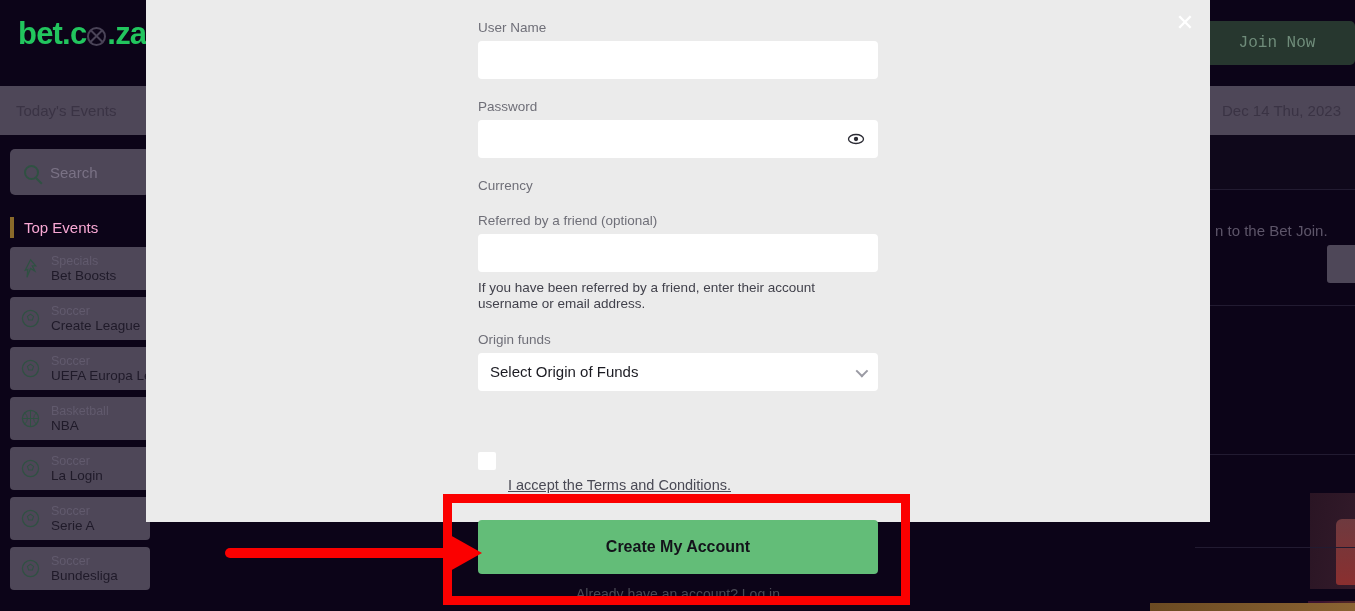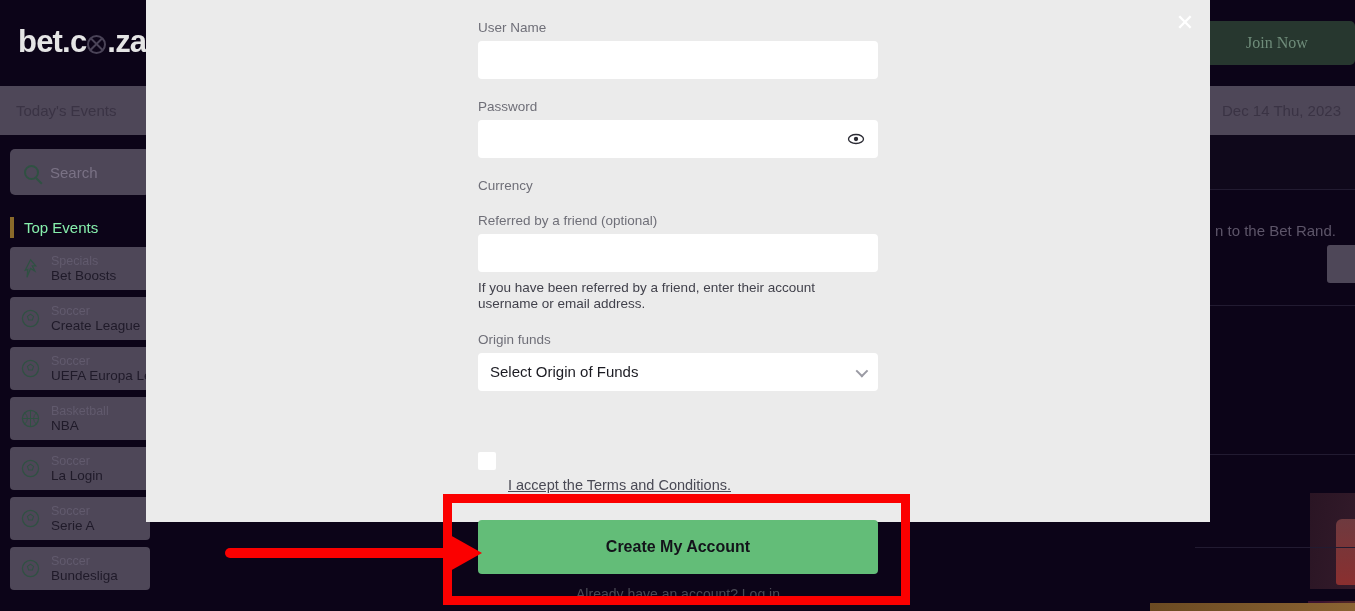--- a/index.html
+++ b/index.html
@@ -12,23 +12,23 @@
   #root { position: relative; width: 1355px; height: 611px; }
 
   
   .bg-layer { position: absolute; inset: 0; background: #0c0418; }
 
   .site-header {
     position: absolute; left: 0; top: 0; width: 1355px; height: 86px;
     background: #0c0418;
   }
   .logo {
-    position: absolute; left: 18px; top: 24px;
+    position: absolute; left: 18px; top: 16px;
     font-size: 31px; font-weight: bold; letter-spacing: -0.8px;
-    color: #e5e5e5;
+    color: #22c55e;
   }
   .logo .ball {
     display: inline-block; width: 19px; height: 19px; border-radius: 50%;
     border: 2px solid #4a4357; vertical-align: -2px; margin: 0 1px;
     position: relative;
   }
   .logo .ball::before, .logo .ball::after {
     content: ""; position: absolute; background: #4a4357;
   }
   .logo .ball::before { left: 6px; top: -1px; width: 2px; height: 17px; transform: rotate(45deg); }
@@ -36,21 +36,21 @@
 
   .hdr-login {
     position: absolute; right: 143px; top: 29px;
     font-size: 15px; color: #6a6275;
   }
   .hdr-join {
     position: absolute; right: 0px; top: 21px;
     width: 156px; height: 44px; border-radius: 5px;
     background: #27372f; border: none;
     color: #6f8c7a; font-size: 16px;
-    font-family: Liberation Serif, serif;
+    font-family: Liberation Mono, monospace;
     display: flex; align-items: center; justify-content: center;
   }
 
   .site-nav {
     position: absolute; left: 0; top: 86px; width: 1355px; height: 49px;
     background: #4e4758;
     display: flex; align-items: center;
   }
   .nav-item {
     font-size: 15px; color: #3a3344; padding: 0 16px; white-space: nowrap;
@@ -72,21 +72,21 @@
     display: flex; align-items: center; padding-left: 14px; gap: 11px;
   }
   .mag { width: 15px; height: 15px; border: 2px solid #2f5142; border-radius: 50%; position: relative; flex: none; }
   .mag::after { content:""; position:absolute; right:-6px; bottom:-4px; width:8px; height:2px; background:#2f5142; transform: rotate(45deg); }
   .side-search-label { font-size: 15px; color: #7a7285; }
 
   .side-heading {
     margin-top: 19px; height: 26px; display: flex; align-items: center; gap: 10px;
   }
   .side-heading .bar { width: 4px; height: 21px; background: #8a6a2a; flex: none; }
-  .side-heading span { font-size: 15px; color: #86efac; }
+  .side-heading span { font-size: 15px; color: #f9a8d4; }
 
   .side-row {
     height: 43px; margin-top: 7px; background: #4e4758; border-radius: 4px;
     display: flex; align-items: center; padding-left: 10px; gap: 10px;
   }
   .side-ico { width: 21px; height: 21px; flex: none; }
   .side-txt { line-height: 1.12; }
   .side-sport { font-size: 12.5px; color: #615a6d; }
   .side-name { font-size: 13.5px; color: #1f1a29; white-space: nowrap; }
 
@@ -316,21 +316,21 @@
         <div class="side-txt">
           <div class="side-sport">Soccer</div>
           <div class="side-name">Bundesliga</div>
         </div>
       </div>
     </div>
 
     <div class="content">
       <div class="betslip-head"></div>
       <div class="divider-h" style="top:54px"></div>
-      <div class="betslip-note">n to the Bet Rand.</div>
+      <div class="betslip-note">n to the Bet Join.</div>
       <div class="bs-input"></div>
 
       <div class="divider-h" style="top:170px"></div>
 
       <div class="promo-wide">
         <div class="c1"></div>
 
       </div>
       <div class="divider-h" style="top:319px"></div>
 

